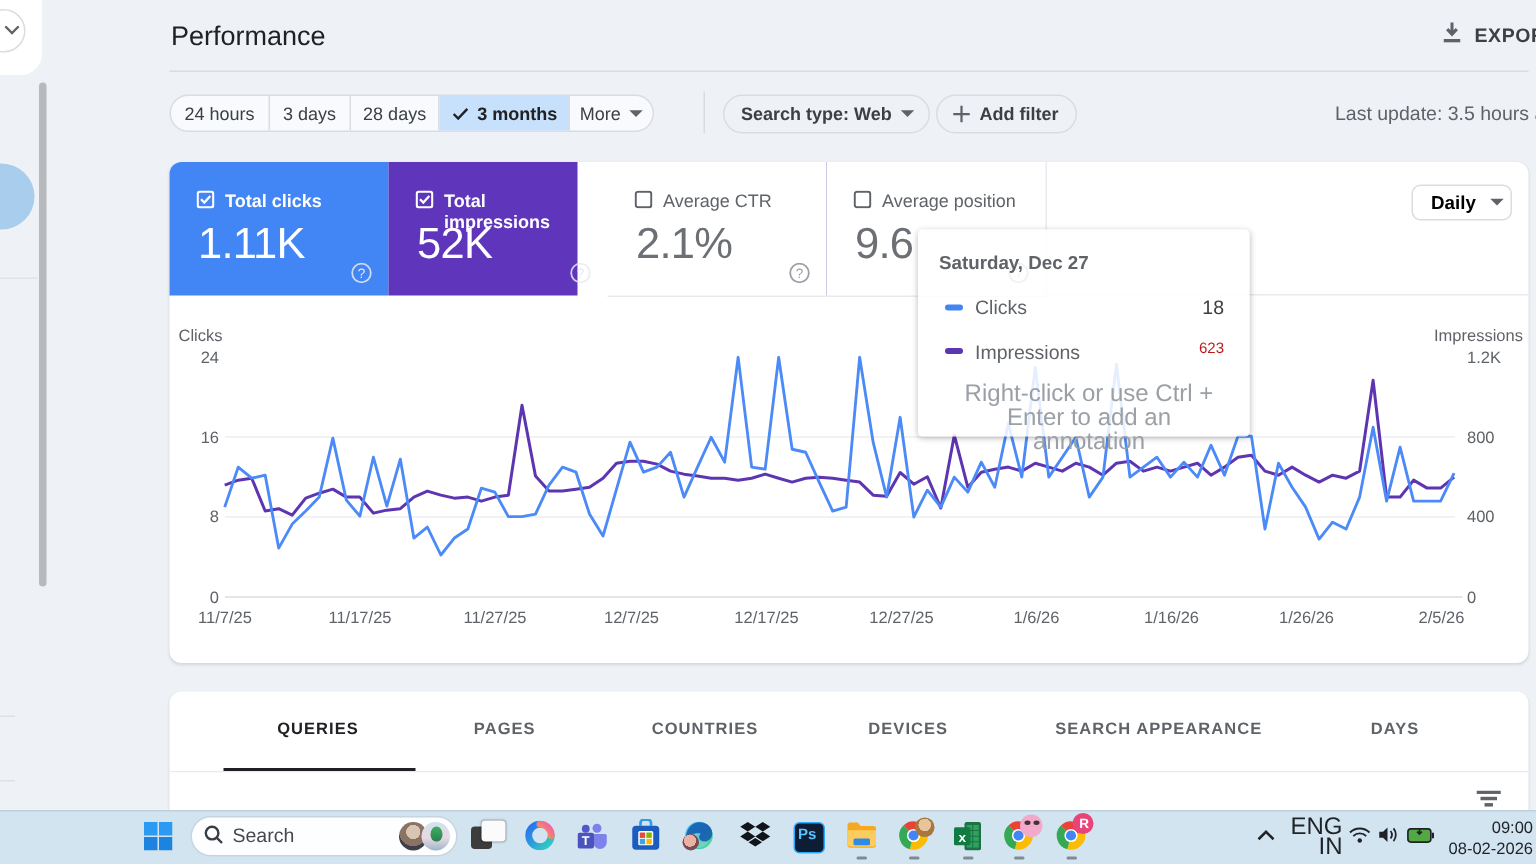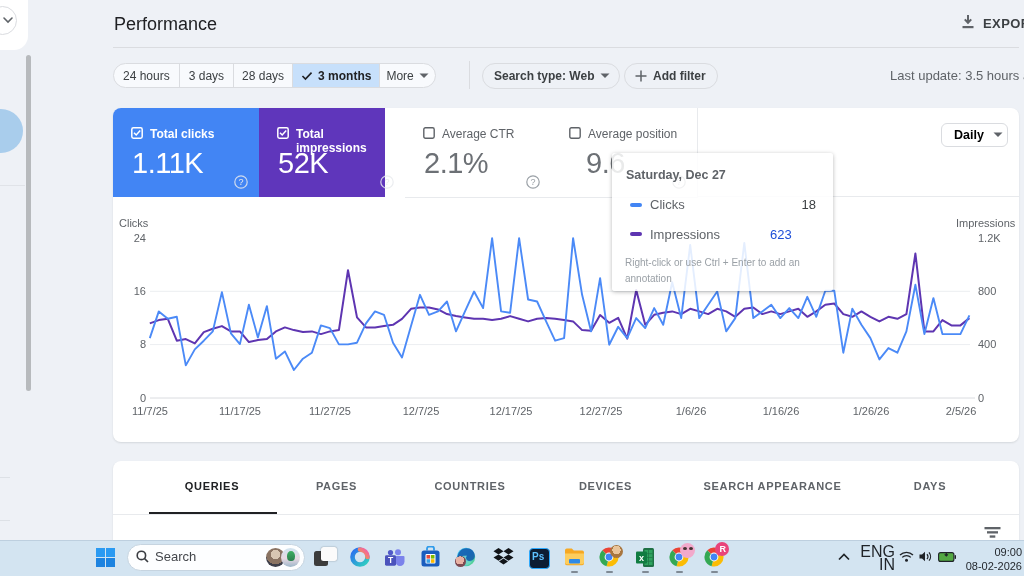--- a/index.html
+++ b/index.html
@@ -91,21 +91,21 @@
   <svg class="abs" style="left:121px;top:67px;" width="14" height="14" viewBox="0 0 14 14">
       <circle cx="7" cy="7" r="6.2" fill="none" stroke="#9aa0a6" stroke-width="1.2"></circle>
       <text x="7" y="10" font-size="9" fill="#9aa0a6" text-anchor="middle" font-family="Liberation Sans">?</text>
     </svg>
 </div>
 <div class="abs" style="left:551px;top:107.5px;width:146px;height:89px;background:#fff;border-right:1px solid #e8eaed;border-bottom:1px solid #e8eaed;">
   <svg class="abs" style="left:18px;top:19px;" width="12" height="12" viewBox="0 0 12 12">
       <rect x="0.8" y="0.8" width="10.4" height="10.4" rx="1.6" fill="none" stroke="#5f6368" stroke-width="1.4"></rect>
     </svg>
   <div class="abs gtxt" style="left:37px;top:19px;font-size:12px;">Average position</div>
-  <div class="abs" style="left:35px;top:39px;font-size:29px;letter-spacing:-0.5px;color:#6c7075;">9.6</div>
+  <div class="abs" style="left:19px;top:39px;font-size:29px;letter-spacing:-0.5px;color:#6c7075;">9.6</div>
   <svg class="abs" style="left:121px;top:67px;" width="14" height="14" viewBox="0 0 14 14">
       <circle cx="7" cy="7" r="6.2" fill="none" stroke="#9aa0a6" stroke-width="1.2"></circle>
       <text x="7" y="10" font-size="9" fill="#9aa0a6" text-anchor="middle" font-family="Liberation Sans">?</text>
     </svg>
 </div>
 <div class="abs" style="left:697px;top:196px;width:322px;height:1px;background:#e8eaed;"></div>
 
 <div class="abs" style="left:941px;top:123px;width:53px;height:22px;border:1px solid #dadce0;border-radius:6px;background:#fff;display:flex;align-items:center;padding-left:12px;font-size:12.5px;font-weight:bold;color:#000000;">Daily
   <svg width="10" height="6" viewBox="0 0 10 6" style="margin-left:9px;">
       <path d="M0.5 0.5 L5 5 L9.5 0.5" fill="#5f6368"></path>
@@ -141,22 +141,22 @@
   <polyline fill="none" stroke="#4b8af7" stroke-width="1.9" stroke-linejoin="round" points="36.8,141.1 45.8,114.4 54.8,121.8 63.8,119.8 72.8,168.4 81.8,152.4 90.8,143.7 99.8,134.4 108.9,95.1 117.9,136.4 126.9,147.1 135.9,107.8 144.9,140.4 153.9,109.1 162.9,161.7 171.9,154.4 180.9,173.0 189.9,161.7 198.9,155.7 207.9,128.4 216.9,131.1 225.9,147.4 235.0,147.4 244.0,145.7 253.0,126.4 262.0,114.4 271.0,117.8 280.0,145.7 289.0,160.4 298.0,129.1 307.0,97.8 316.0,117.8 325.0,114.4 334.0,104.5 343.0,134.4 352.0,114.4 361.1,94.5 370.1,111.1 379.1,41.2 388.1,114.4 397.1,115.8 406.1,41.2 415.1,102.5 424.1,104.5 433.1,124.4 442.1,143.7 451.1,141.1 460.1,41.2 469.1,97.8 478.1,134.4 487.1,81.2 496.2,147.7 505.2,129.8 514.2,141.1 523.2,121.1 532.2,131.1 541.2,111.1 550.2,127.8 559.2,85.2 568.2,121.1 577.2,47.9 586.2,121.1 595.2,107.8 604.2,94.5 613.2,134.4 622.3,121.1 631.3,45.9 640.3,121.1 649.3,114.4 658.3,107.8 667.3,121.1 676.3,111.1 685.3,121.1 694.3,99.8 703.3,119.8 712.3,93.8 721.3,93.8 730.3,155.7 739.3,111.8 748.4,127.8 757.4,141.1 766.4,162.4 775.4,151.1 784.4,155.7 793.4,134.4 802.4,87.8 811.4,137.1 820.4,101.1 829.4,137.1 838.4,137.1 847.4,137.1 856.4,118.4"></polyline>
 </svg>
 
 <div class="abs" style="left:612px;top:153px;width:221px;height:138px;background:rgba(255,255,255,.85);border-radius:3px;box-shadow:0 1px 4px rgba(0,0,0,.28);"></div>
 <div class="abs" style="left:626px;top:168px;font-size:12.5px;font-weight:bold;color:#5f6368;">Saturday, Dec 27</div>
 <div class="abs" style="left:630px;top:203px;width:12px;height:3.5px;border-radius:2px;background:#4285f4;"></div>
 <div class="abs gtxt" style="left:650px;top:197px;font-size:13px;">Clicks</div>
 <div class="abs" style="left:770px;top:197px;width:46px;font-size:13px;color:#3c4043;text-align:right;">18</div>
 <div class="abs" style="left:630px;top:232px;width:12px;height:3.5px;border-radius:2px;background:#5e35b1;"></div>
 <div class="abs gtxt" style="left:650px;top:227px;font-size:13px;">Impressions</div>
-<div class="abs" style="left:770px;top:227px;width:46px;font-size:13px;color:#1d4ed8;text-align:left;">623</div>
-<div class="abs" style="left:625px;top:255px;width:202px;font-size:10px;line-height:16px;color:#9aa0a6;">Right-click or use Ctrl + Enter to add an<br>annotation</div>
+<div class="abs" style="left:770px;top:227px;width:46px;font-size:10px;color:#b91c1c;text-align:right;">623</div>
+<div class="abs" style="left:625px;top:255px;width:202px;font-size:16px;line-height:16px;color:#9aa0a6;text-align:center;">Right-click or use Ctrl + Enter to add an<br>annotation</div>
 
 <div class="panel" style="left:113px;top:461px;width:906px;height:115px;border-radius:8px 8px 0 0;"></div>
 <div class="abs" style="left:113px;top:461px;width:906px;height:53px;border-bottom:1px solid #e8eaed;border-radius:8px 8px 0 0;"></div>
 <div class="abs" style="left:148px;top:480px;width:128px;font-size:11px;font-weight:bold;letter-spacing:.7px;color:#202124;text-align:center;">QUERIES</div>
 <div class="abs" style="left:148.8px;top:511.5px;width:128px;height:2px;background:#202124;"></div>
 <div class="abs gtxt" style="left:285px;top:480px;width:103px;font-size:11px;font-weight:bold;letter-spacing:.7px;text-align:center;">PAGES</div>
 <div class="abs gtxt" style="left:405px;top:480px;width:130px;font-size:11px;font-weight:bold;letter-spacing:.7px;text-align:center;">COUNTRIES</div>
 <div class="abs gtxt" style="left:548px;top:480px;width:115px;font-size:11px;font-weight:bold;letter-spacing:.7px;text-align:center;">DEVICES</div>
 <div class="abs gtxt" style="left:690px;top:480px;width:165px;font-size:11px;font-weight:bold;letter-spacing:.7px;text-align:center;">SEARCH APPEARANCE</div>
 <div class="abs gtxt" style="left:880px;top:480px;width:100px;font-size:11px;font-weight:bold;letter-spacing:.7px;text-align:center;">DAYS</div>

